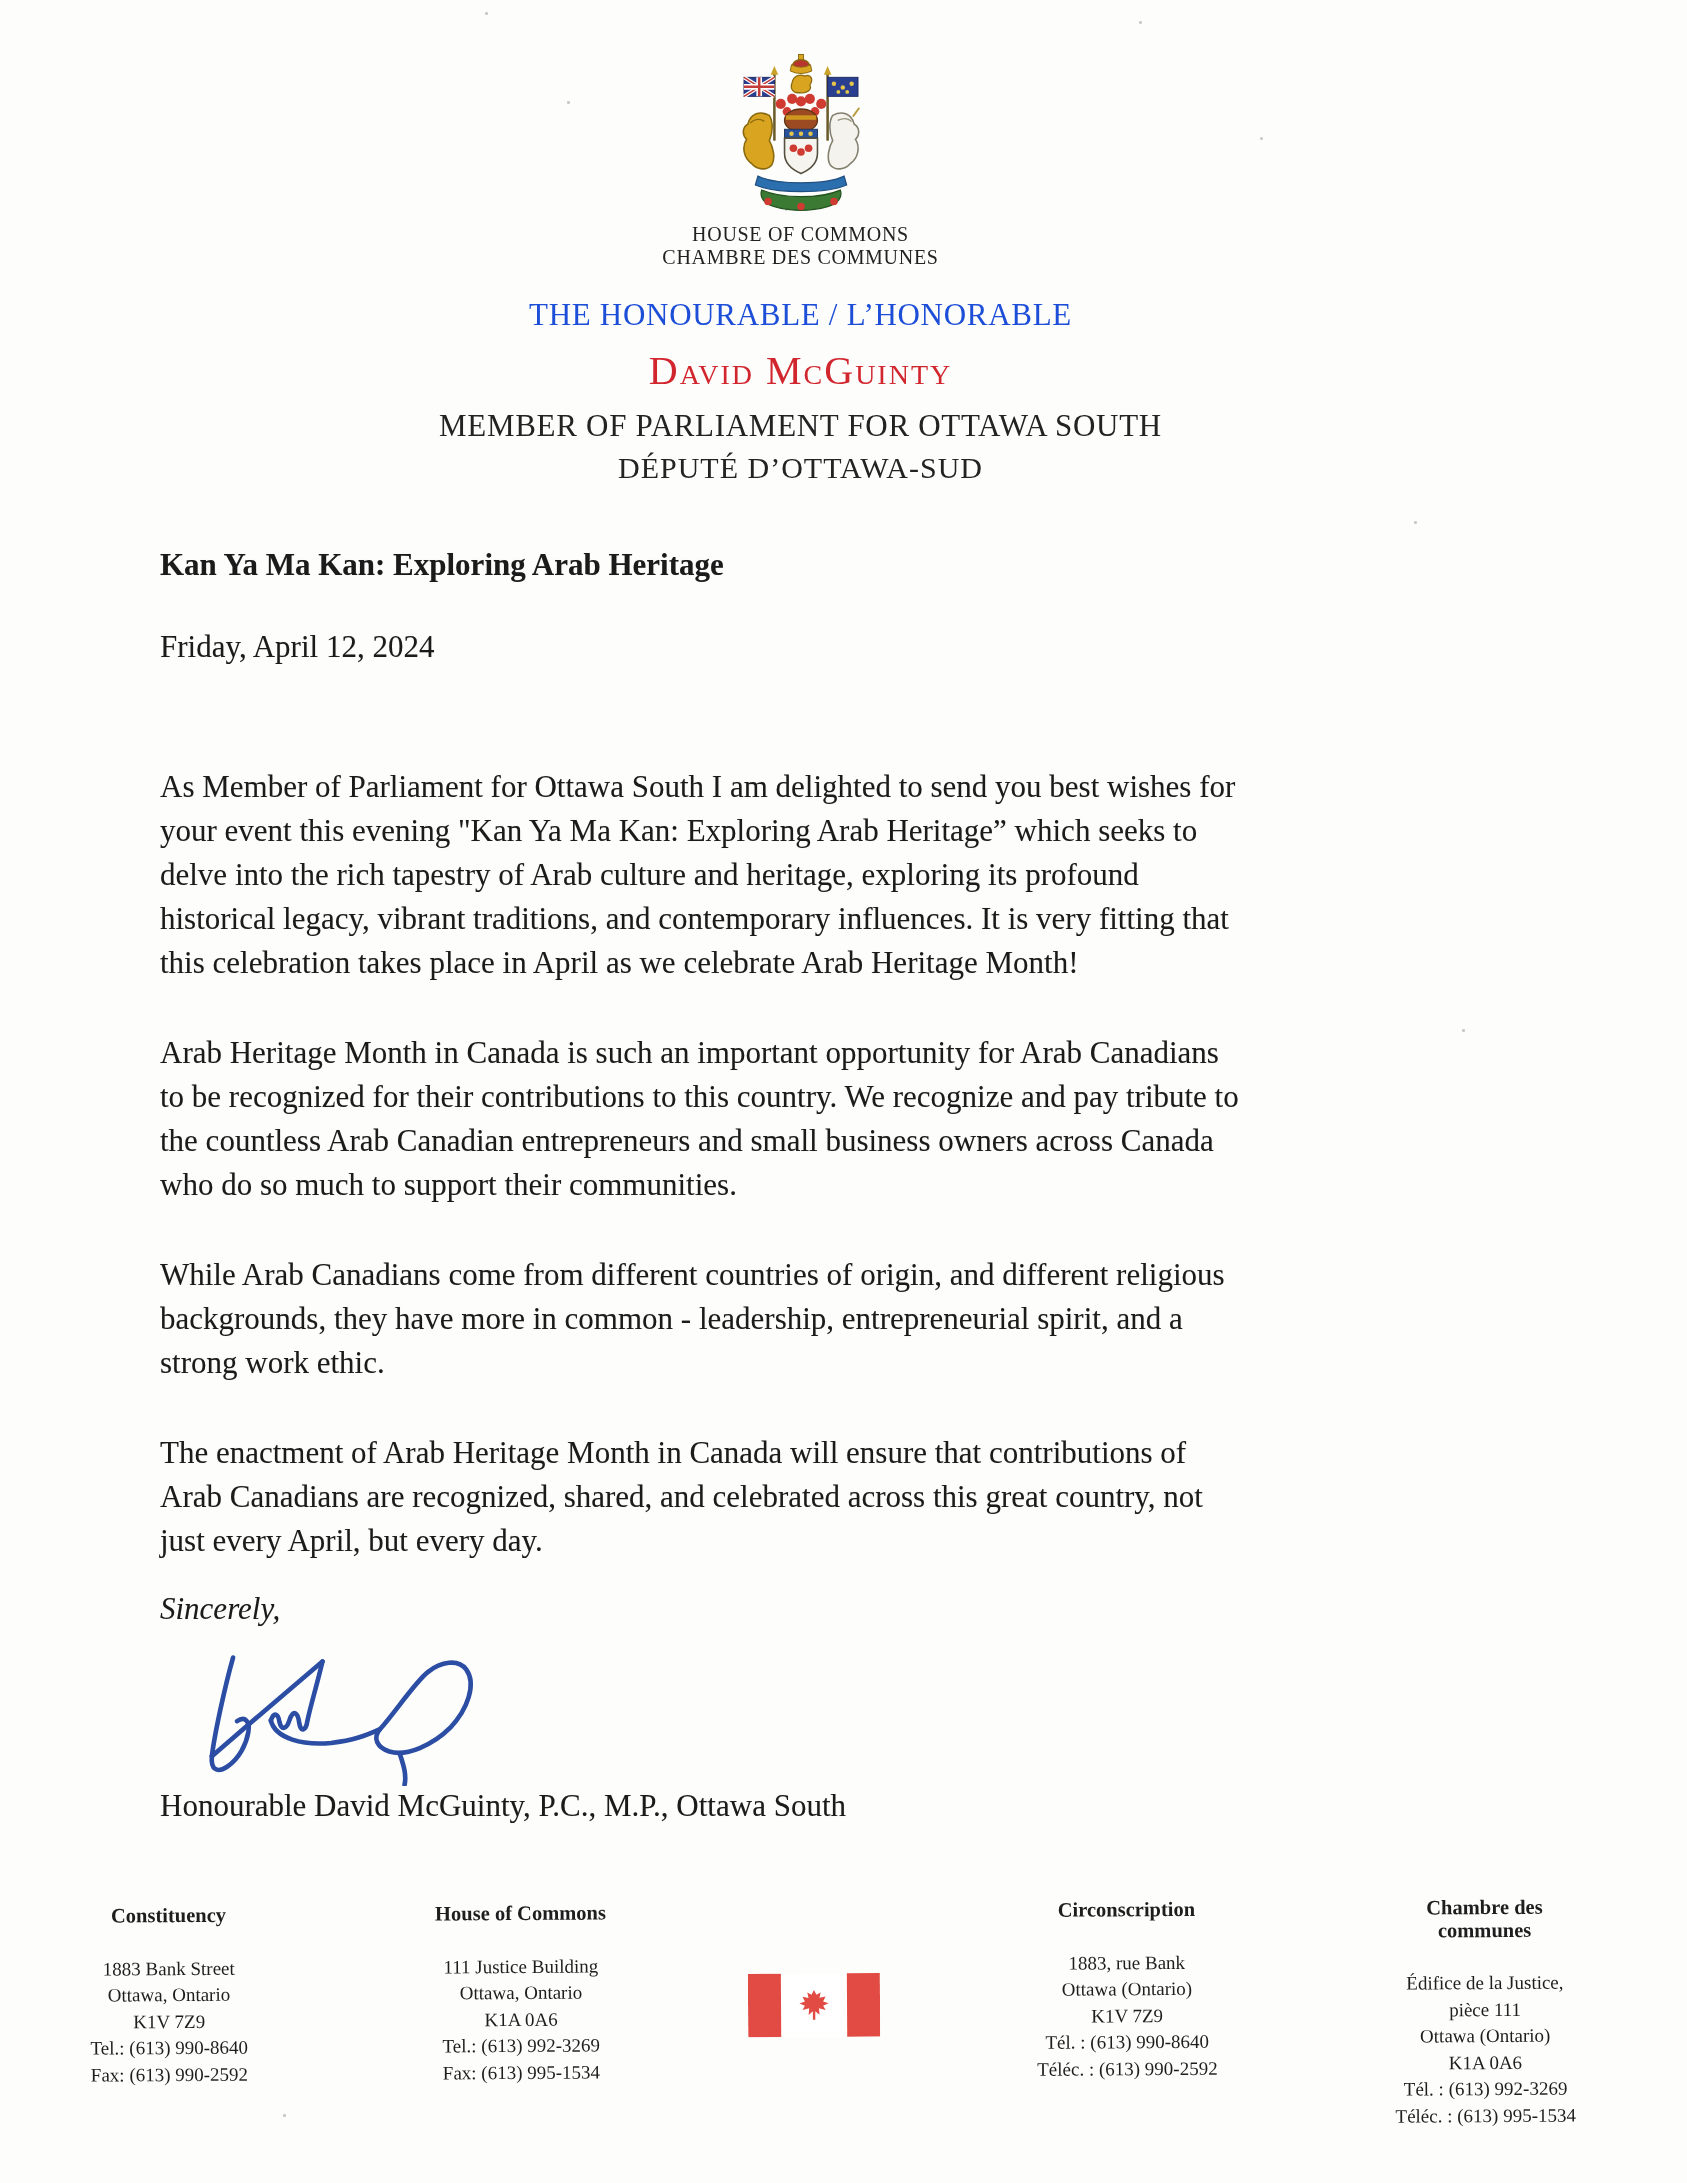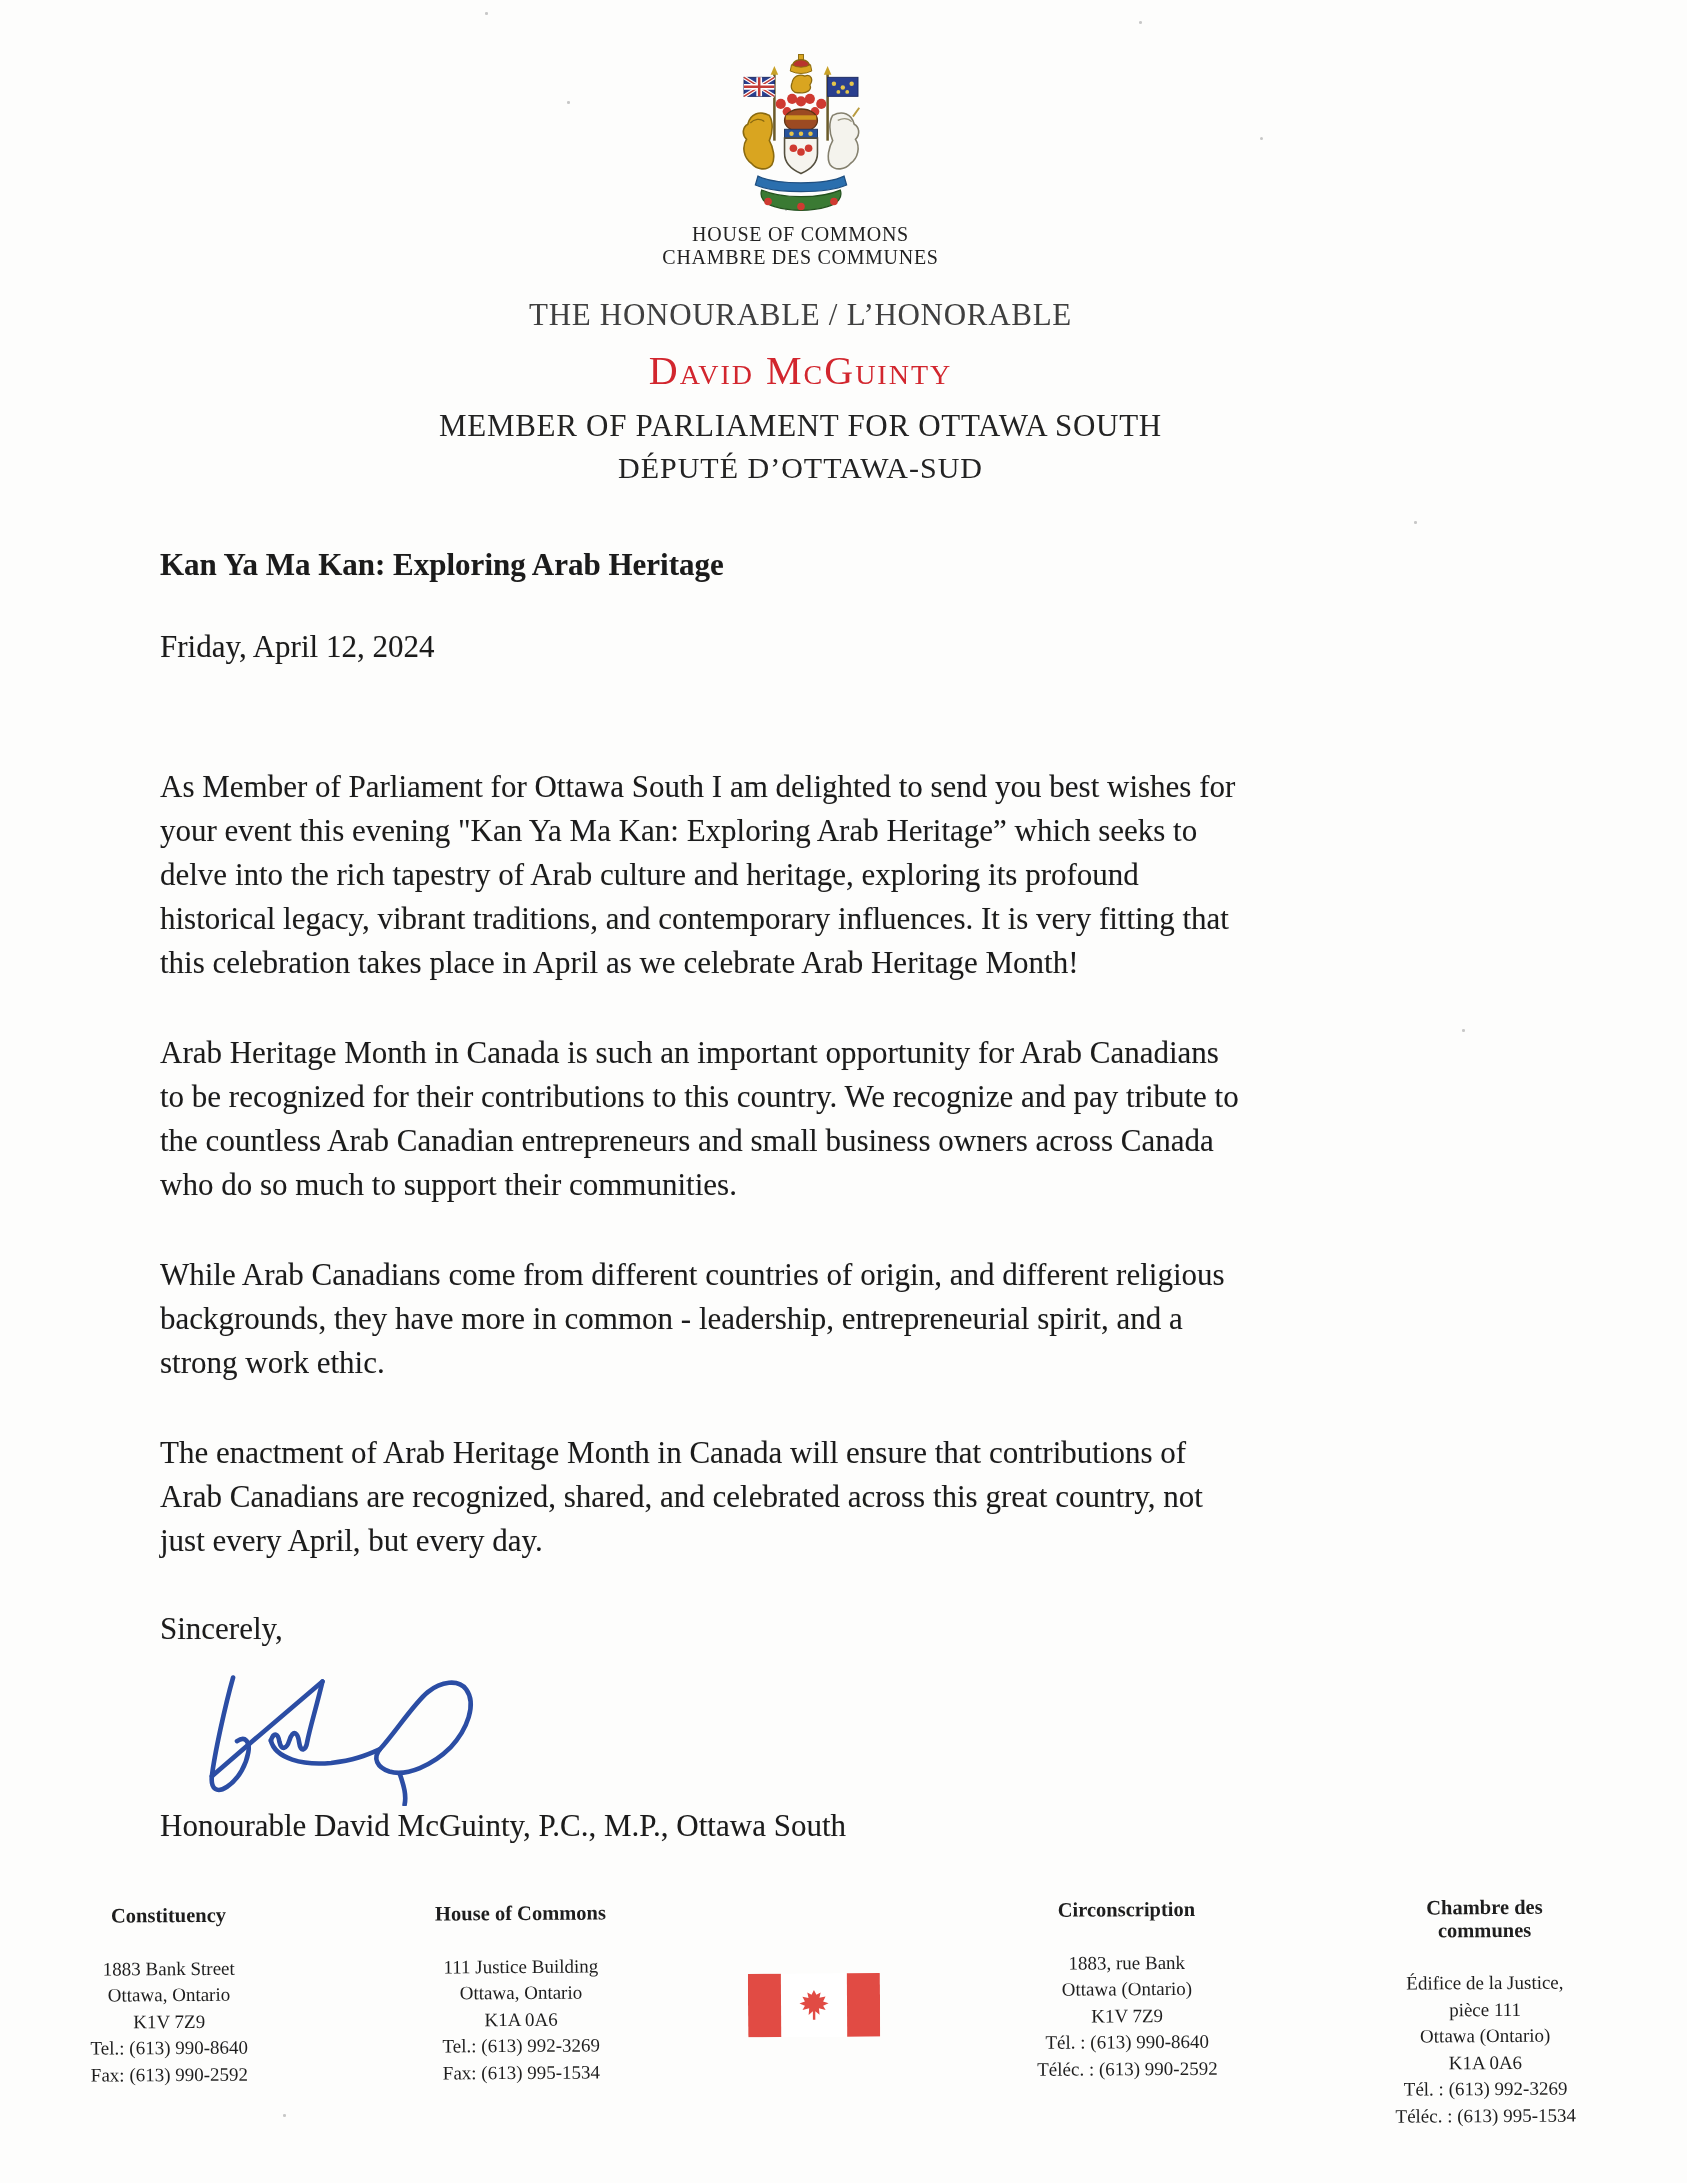--- a/index.html
+++ b/index.html
@@ -15,21 +15,21 @@
   .letterhead{
     position:absolute;top:52px;left:0;width:1601px;
     text-align:center;
   }
   .arms{display:block;margin:0 auto;width:140px;height:171px;}
   .org-line{
     font-size:20px;line-height:23px;letter-spacing:0.7px;
     color:#222;font-weight:400;
   }
   .honorific{
-    font-size:31px;line-height:34px;margin-top:29px;letter-spacing:0.7px;color:#404040;
+    font-size:31px;line-height:34px;margin-top:29px;letter-spacing:0.7px;color:#1d4ed8;
   }
   .mp-name{
     font-variant:small-caps;
     font-weight:400;
     font-size:40px;line-height:46px;margin-top:16px;
     letter-spacing:2px;
     color:var(--name-red,#d2262e);
   }
   .mp-title{
     font-size:31px;line-height:34px;margin-top:14.6px;letter-spacing:0.7px;color:#232323;
@@ -41,21 +41,21 @@
   .body-block{
     position:absolute;left:160px;top:503px;width:1379px;
     font-size:31px;
     text-shadow:0 0 0.7px rgba(20,20,20,0.25);
   }
   .recipient{white-space:pre-line;line-height:41px;}
   .recipient .bold{font-weight:700;}
   .para{white-space:pre-line;line-height:44px;margin:46px 0 0 0;}
   .para.first{margin-top:57px;}
   .para.last{margin-top:66px;}
-  .sincerely{margin-top:44px;line-height:44px;}
+  .sincerely{margin-top:24px;line-height:44px;font-style:italic;}
   .signature-wrap{height:153px;position:relative;}
   .signature-wrap svg{position:absolute;left:32px;top:4px;color:var(--signature-blue,#2b4da4);}
   .signatory{line-height:44px;}
   
   .footer{
     position:absolute;left:0;top:1900px;width:1687px;height:198px;
     transform:rotate(-0.35deg);
   }
   .fcol{
     position:absolute;top:0;transform:translateX(-50%);

